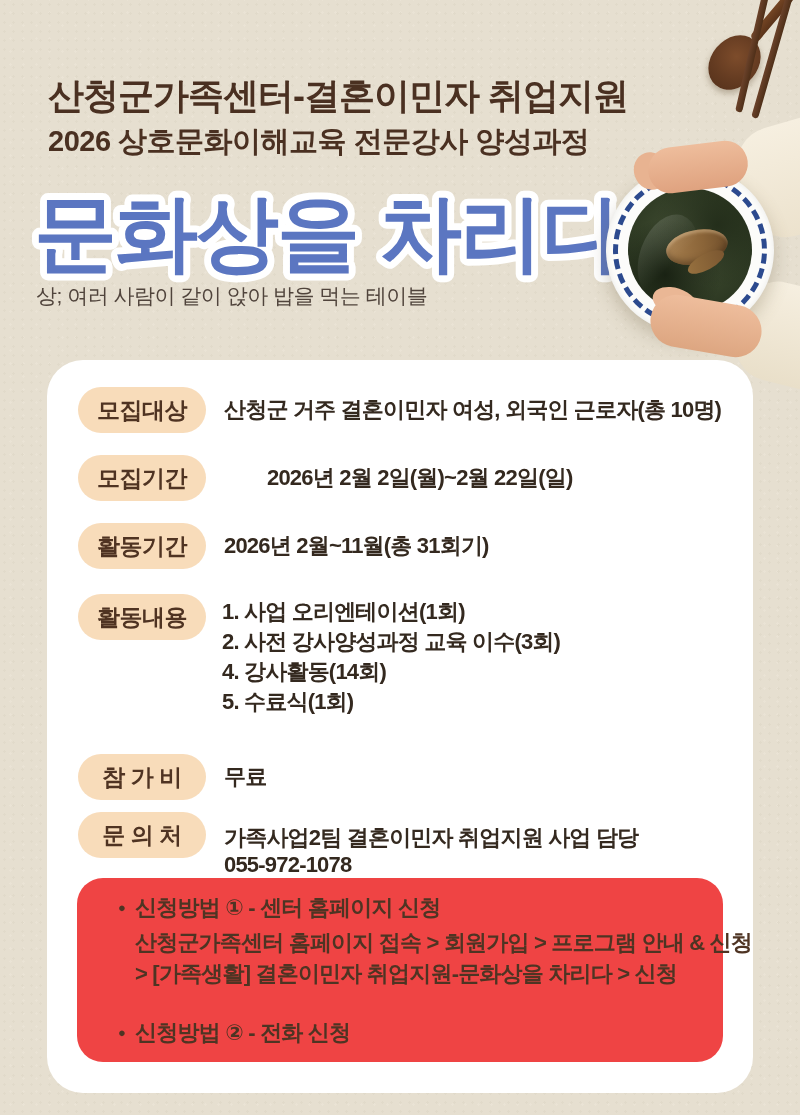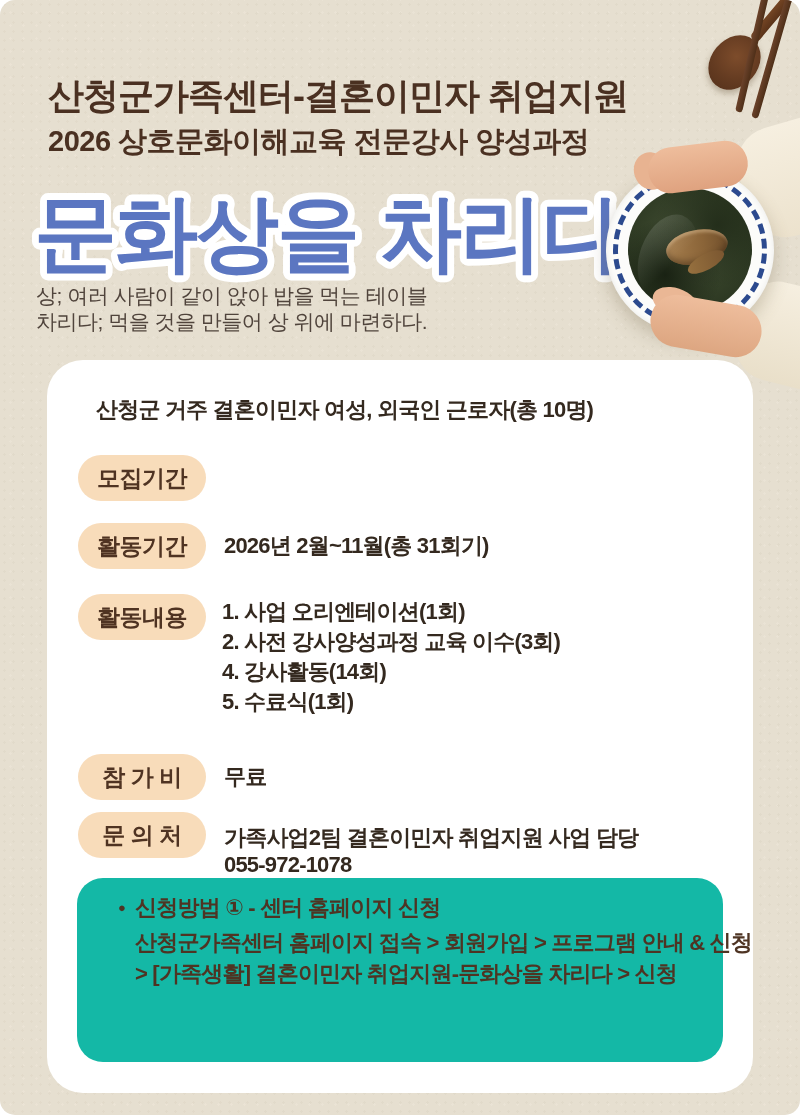--- a/index.html
+++ b/index.html
@@ -1,21 +1,21 @@
 <!DOCTYPE html>
 <html><head>
 <meta charset="utf-8">
 <style>
   * { margin:0; padding:0; box-sizing:border-box; }
   html,body { width:800px; }
   body { font-family:"Liberation Sans","DejaVu Sans",sans-serif; }
 
   .poster {
     position:relative; width:800px; height:1115px;
-    background:#e6dfd0; overflow:hidden;border-radius:15px;
+    background:#e6dfd0; overflow:hidden;
   }
   .poster::before {
     content:""; position:absolute; inset:0; pointer-events:none;
     background-image:
       radial-gradient(#d9d1bf 1px, transparent 1.2px),
       radial-gradient(#f2ecdf 1px, transparent 1.2px);
     background-size:9px 9px, 13px 13px;
     background-position:0 0, 4px 6px;
     opacity:.35;
   }
@@ -147,21 +147,21 @@
   }
   .val.two-line { line-height:27px; padding-top:1px;margin-top:11px; }
   .act-list {
     position:absolute; left:175px; top:237px; color:#34291f; font-weight:700;
     font-size:22px; letter-spacing:-0.8px; line-height:30px; white-space:nowrap;
   }
 
   
   .apply-box {
     position:absolute; left:30px; top:518px; width:646px; height:184px;
-    background:#14b8a6; border-radius:26px;
+    background:#ef4444; border-radius:26px;
     color:#4e3423; font-weight:700; letter-spacing:-0.8px;
   }
   .apply-line { position:absolute; white-space:nowrap; font-size:22px; }
   .bullet { font-size:13px; vertical-align:3px; margin-right:10px; }
   .a1 { left:41px; top:15px; }
   .a2 { left:58px; top:50px; font-weight:600; }
   .a3 { left:58px; top:81px; font-weight:600; }
   .a4 { left:41px; top:140px; }
 </style>
 </head>
@@ -171,21 +171,20 @@
 
   <div class="hdr1">산청군가족센터-결혼이민자 취업지원</div>
   <div class="hdr2">2026 상호문화이해교육 전문강사 양성과정</div>
 
   <svg class="title-svg" width="640" height="120">
     <text x="8" y="90" textLength="588" lengthAdjust="spacingAndGlyphs">문화상을 차리다</text>
   </svg>
 
   <div class="defs">
     <div>상; 여러 사람이 같이 앉아 밥을 먹는 테이블</div>
-    <div>차리다; 먹을 것을 만들어 상 위에 마련하다.</div>
   </div>
 
   <div class="spoon-handle"></div>
   <div class="spoon-head"></div>
   <div class="chop1"></div>
   <div class="chop2"></div>
 
   <div class="sleeve-top"></div>
   <div class="sleeve-bottom"></div>
   <div class="bowl">
@@ -196,25 +195,27 @@
     </div>
   </div>
   <div class="hand-top-thumb"></div>
   <div class="hand-top"></div>
   <div class="hand-bottom-thumb"></div>
   <div class="hand-bottom"></div>
 
   <div class="card">
 
     <div class="row" style="top:27px;">
+      <div class="pill">모집대상</div>
       <div class="val">산청군 거주 결혼이민자 여성, 외국인 근로자(총 10명)</div>
     </div>
 
     <div class="row" style="top:95px;gap:43px;">
       <div class="pill">모집기간</div>
+      <div class="val">2026년 2월 2일(월)~2월 22일(일)</div>
     </div>
 
     <div class="row" style="top:163px;">
       <div class="pill">활동기간</div>
       <div class="val">2026년 2월~11월(총 31회기)</div>
     </div>
 
     <div class="row" style="top:234px;">
       <div class="pill">활동내용</div>
     </div>
@@ -237,16 +238,19 @@
         <div>055-972-1078</div>
       </div>
     </div>
 
     <div class="apply-box">
       <div class="apply-line a1">
         <span class="bullet">●</span><span>신청방법 ① - 센터 홈페이지 신청</span>
       </div>
       <div class="apply-line a2">산청군가족센터 홈페이지 접속 &gt; 회원가입 &gt; 프로그램 안내 &amp; 신청</div>
       <div class="apply-line a3">&gt; [가족생활] 결혼이민자 취업지원-문화상을 차리다 &gt; 신청</div>
+      <div class="apply-line a4">
+        <span class="bullet">●</span><span>신청방법 ② - 전화 신청</span>
+      </div>
     </div>
 
   </div>
 </div>
 
 </body></html>

